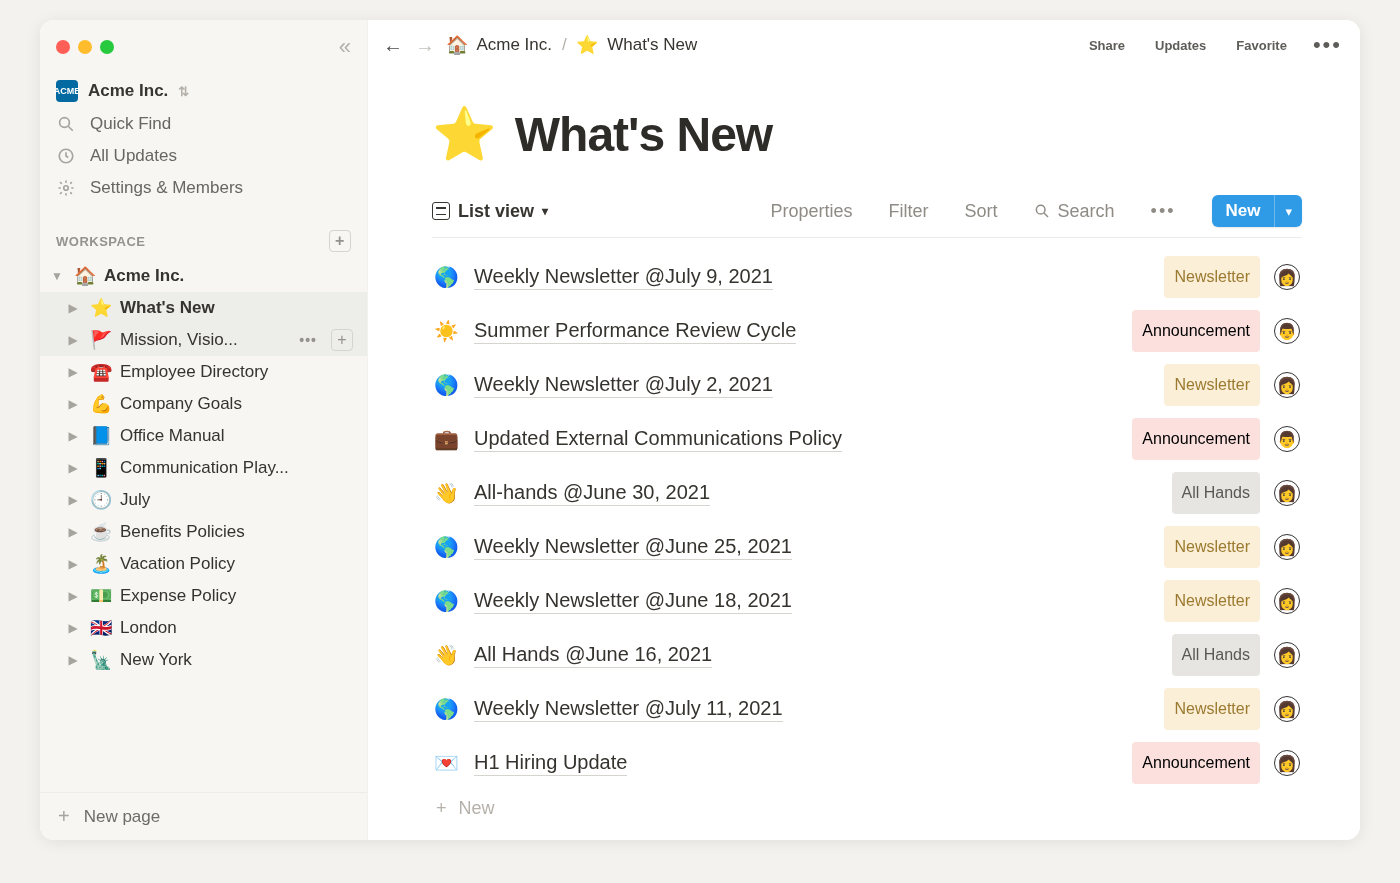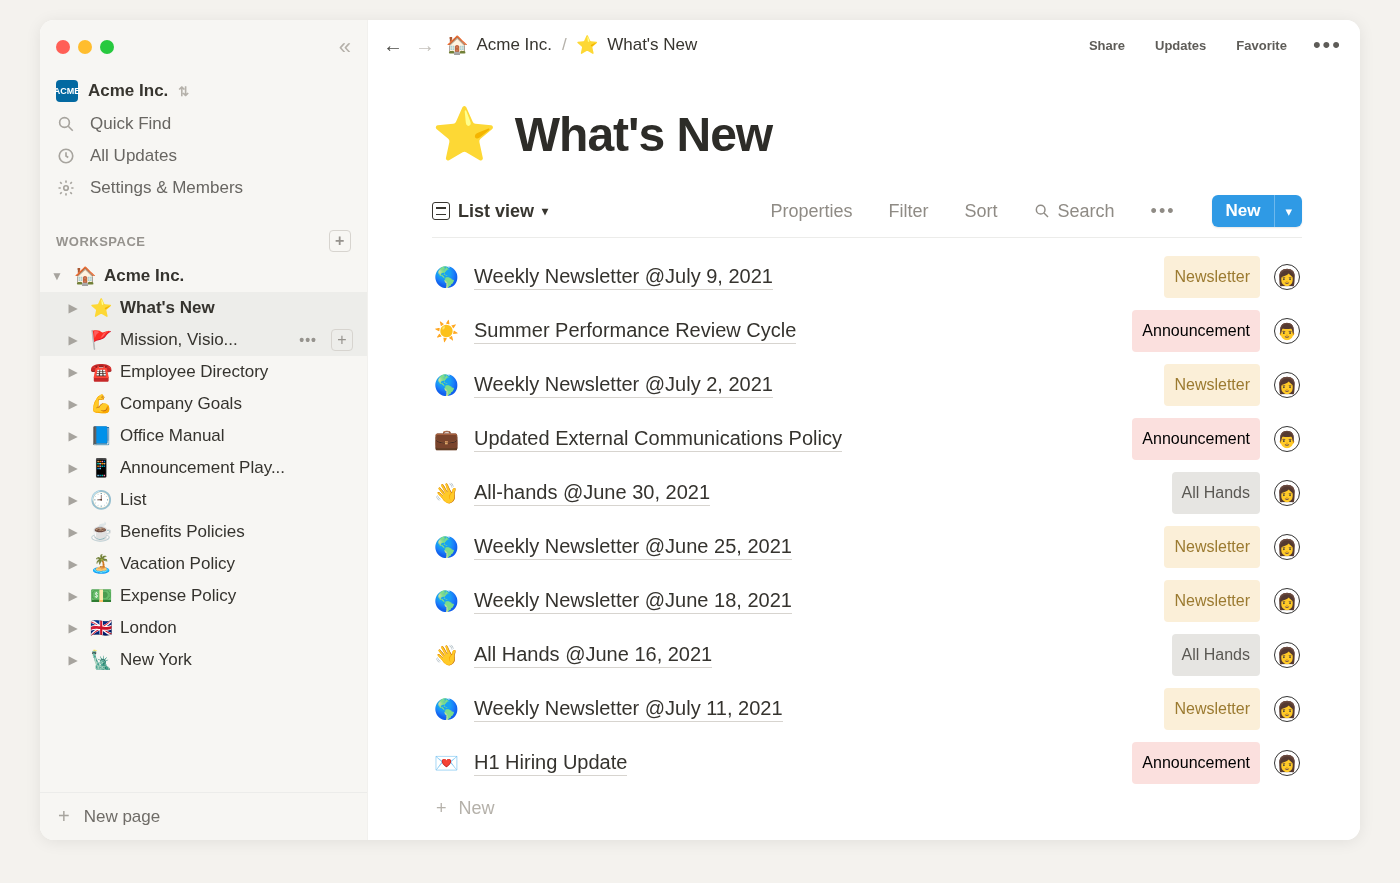--- a/index.html
+++ b/index.html
@@ -224,26 +224,26 @@
             <span class="label">Company Goals</span>
           </div>
           <div class="tree-item depth1">
             <span class="arrow">▶</span>
             <span class="emoji">📘</span>
             <span class="label">Office Manual</span>
           </div>
           <div class="tree-item depth1">
             <span class="arrow">▶</span>
             <span class="emoji">📱</span>
-            <span class="label">Announcement Play...</span>
+            <span class="label">Communication Play...</span>
           </div>
           <div class="tree-item depth1">
             <span class="arrow">▶</span>
             <span class="emoji">🕘</span>
-            <span class="label">List</span>
+            <span class="label">July</span>
           </div>
           <div class="tree-item depth1">
             <span class="arrow">▶</span>
             <span class="emoji">☕</span>
             <span class="label">Benefits Policies</span>
           </div>
           <div class="tree-item depth1">
             <span class="arrow">▶</span>
             <span class="emoji">🏝️</span>
             <span class="label">Vacation Policy</span>

